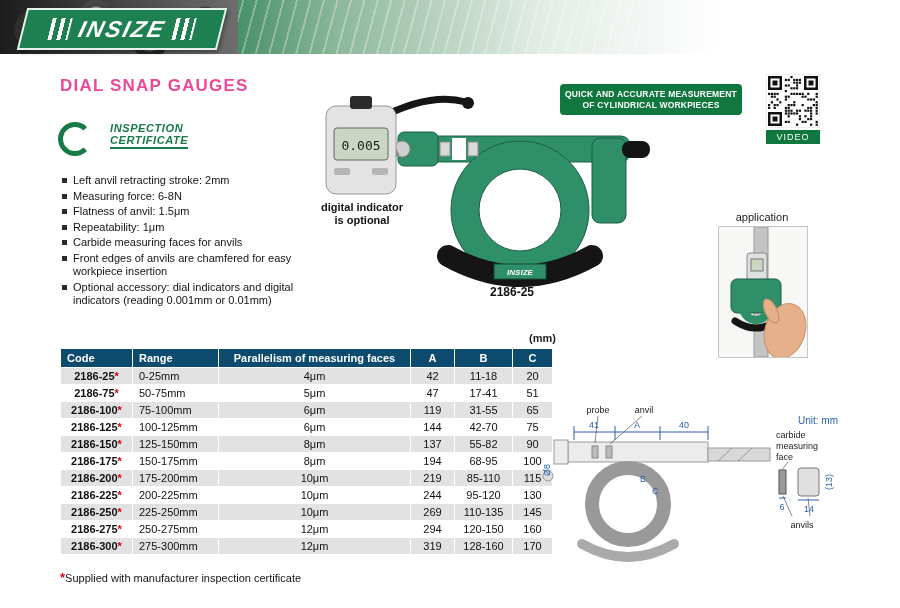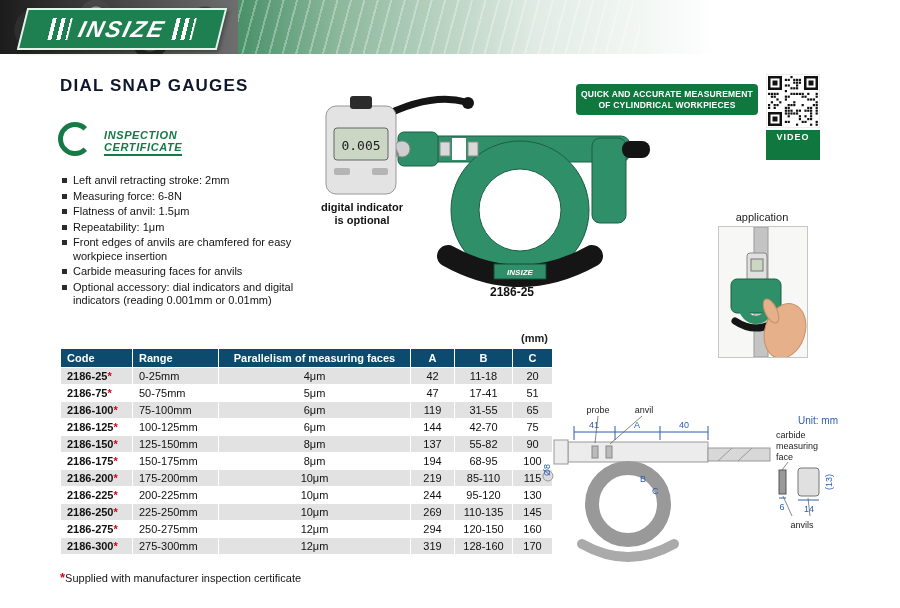--- a/index.html
+++ b/index.html
@@ -18,58 +18,58 @@
          radial-gradient(circle at 150px 40px,#ababab 0 6px,#585858 7px 11px,#262626 12px 18px,transparent 19px),
          radial-gradient(circle at 205px 22px,#8f8f8f 0 8px,#3f3f3f 9px 15px,transparent 16px),
          linear-gradient(90deg,#1c1c1c,#4a4a4a 55%,#6e6e6e);}
   .logo{position:absolute;left:22px;top:8px;height:38px;width:196px;background:#1e8050;
         border:2px solid #e7f2ea;transform:skewX(-14deg);display:flex;align-items:center;
         justify-content:center;gap:9px;box-shadow:2px 2px 4px rgba(0,0,0,.35);}
   .logo .chev{width:20px;height:22px;background:repeating-linear-gradient(90deg,#fff 0 4px,transparent 4px 9px);}
   .brand{color:#fff;font-size:23px;font-weight:bold;font-style:italic;letter-spacing:2px;}
 
   
-  .title{position:absolute;left:60px;top:76px;margin:0;font-size:17px;letter-spacing:1.2px;color:#0f172a;}
-  .cert{position:absolute;left:58px;top:122px;display:flex;align-items:flex-end;gap:12px;}
+  .title{position:absolute;left:60px;top:76px;margin:0;font-size:17px;letter-spacing:1.2px;color:#ec4899;}
+  .cert{position:absolute;left:58px;top:122px;display:flex;align-items:flex-start;gap:18px;}
   .cert-icon{width:24px;height:24px;border:5px solid #157a46;border-right-color:transparent;border-radius:50%;}
   .cert-text div{color:#157a46;font-weight:bold;font-style:italic;font-size:11px;line-height:12px;letter-spacing:.6px;}
   .cert-text div:last-child{border-bottom:2px solid #157a46;padding-bottom:1px;}
 
   
   .features{position:absolute;left:62px;top:174px;width:234px;margin:0;padding:0;list-style:none;
         font-size:11px;line-height:13.5px;color:#141414;}
   .features li{position:relative;padding-left:11px;margin-bottom:2px;}
   .features li::before{content:"";position:absolute;left:0;top:4px;width:5px;height:5px;background:#2b2b2b;}
 
   
   .product-svg{position:absolute;left:280px;top:88px;}
   .caption{position:absolute;left:292px;top:201px;width:140px;text-align:center;
         font-size:11px;font-weight:bold;line-height:13px;color:#111;}
   .model{position:absolute;left:452px;top:285px;width:120px;text-align:center;font-size:12px;font-weight:bold;}
 
   
-  .quick-badge{position:absolute;left:576px;top:84px;width:182px;height:31px;background:#10773f;border-radius:4px;
+  .quick-badge{position:absolute;left:560px;top:84px;width:182px;height:31px;background:#10773f;border-radius:4px;
         color:#fff;font-weight:bold;font-size:8.5px;text-align:center;display:flex;flex-direction:column;
         justify-content:center;line-height:11px;letter-spacing:.2px;}
   .qr{position:absolute;left:766px;top:74px;}
-  .video-label{position:absolute;left:766px;top:130px;width:54px;height:30px;background:#10773f;color:#fff;
-        font-size:9px;font-weight:bold;text-align:center;line-height:14px;letter-spacing:1px;}
+  .video-label{position:absolute;left:766px;top:130px;width:54px;height:14px;background:#10773f;color:#fff;
+        font-size:9px;font-weight:normal;text-align:center;line-height:14px;letter-spacing:1px;}
   .application-label{position:absolute;left:702px;top:211px;width:120px;text-align:center;font-size:11px;color:#222;}
   .application-box{position:absolute;left:718px;top:226px;width:88px;height:130px;border:1px solid #c6c6c6;
         background:#f7f7f5;overflow:hidden;}
 
   
-  .mm-note{position:absolute;left:56px;top:332px;width:492px;text-align:right;font-size:11px;font-weight:bold;color:#222;}
+  .mm-note{position:absolute;left:64px;top:332px;width:492px;text-align:right;font-size:11px;font-weight:bold;color:#222;}
   table.spec{position:absolute;left:60px;top:348px;border-collapse:collapse;table-layout:fixed;
         font-size:11px;color:#111;}
   .spec th{background:#0c4a6e;color:#fff;font-weight:bold;height:18px;border:1px solid #fff;padding:0 6px;}
   .spec td{height:16px;border:1px solid #fff;padding:0 6px;text-align:center;background:#fff;}
   .spec tbody tr:nth-child(odd) td{background:#e2e2e2;}
   .spec th.h-left, .spec td.cell-code, .spec td.cell-range{text-align:left;}
-  .spec td.cell-code{font-weight:bold;}
+  .spec td.cell-code{font-weight:bold;text-align:center;}
   .star{color:#d50018;font-weight:bold;}
   .footnote{position:absolute;left:60px;top:570px;font-size:11px;color:#151515;}
   .footnote .star{font-size:13px;}
 
   
   .diagram{position:absolute;left:540px;top:386px;}
 </style>
 </head>
 <body>
 
@@ -93,22 +93,22 @@
       <div>INSPECTION</div>
       <div>CERTIFICATE</div>
     </div>
   </div>
 
   <ul class="features">
     <li>Left anvil retracting stroke: 2mm</li>
     <li>Measuring force: 6-8N</li>
     <li>Flatness of anvil: 1.5μm</li>
     <li>Repeatability: 1μm</li>
+    <li>Carbide measuring faces for anvils</li>
     <li>Front edges of anvils are chamfered for easy workpiece insertion</li>
-    <li>Carbide measuring faces for anvils</li>
     <li>Optional accessory: dial indicators and digital indicators (reading 0.001mm or 0.01mm)</li>
   </ul>
 
   <svg class="product-svg" width="370" height="215" viewBox="0 0 370 215">
     <path d="M100,30 Q150,4 186,14" stroke="#151515" stroke-width="7" fill="none" stroke-linecap="round"></path>
     <circle cx="188" cy="15" r="6" fill="#151515"></circle>
     <rect x="118" y="48" width="232" height="26" rx="9" fill="#2f8f68" stroke="#1d5f44"></rect>
     <circle cx="240" cy="122" r="55" fill="none" stroke="#2f8f68" stroke-width="28"></circle>
     <circle cx="240" cy="122" r="69" fill="none" stroke="#1d5f44" stroke-width="1"></circle>
     <circle cx="240" cy="122" r="41" fill="none" stroke="#1d5f44" stroke-width="1"></circle>

